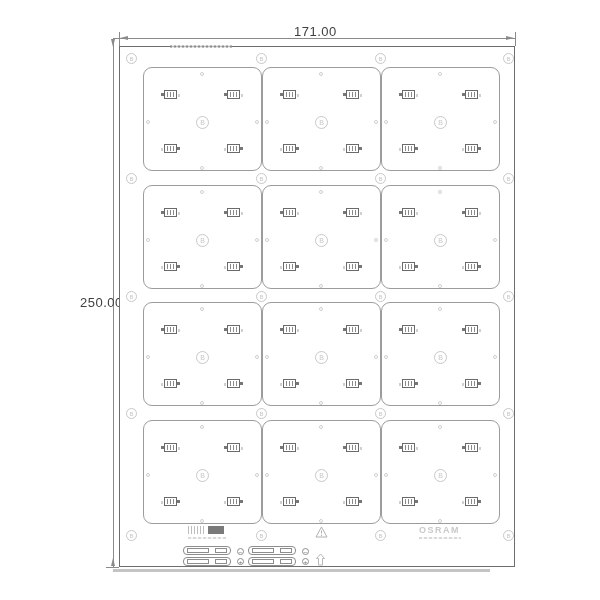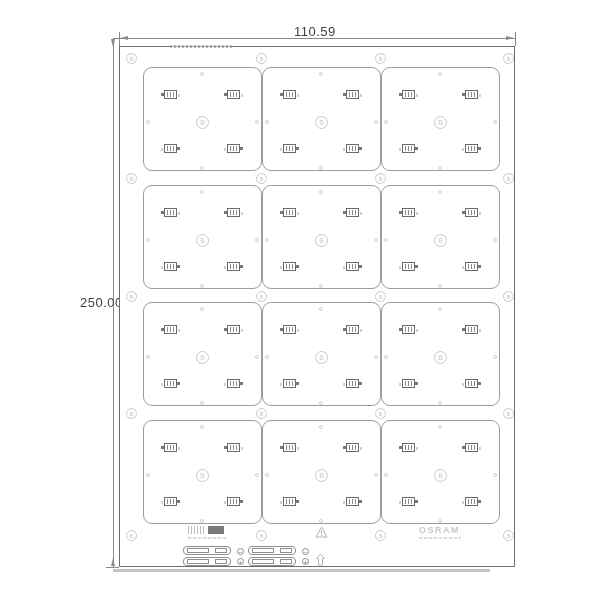--- a/index.html
+++ b/index.html
@@ -70,21 +70,21 @@
 
   <div class="dimline" style="left:113px;top:38px;width:402px;height:1px;"></div>
   <div class="dimline" style="left:113px;top:38px;width:1px;height:529px;"></div>
   <div class="dimline" style="left:119px;top:32px;width:1px;height:14px;"></div>
   <div class="dimline" style="left:515px;top:32px;width:1px;height:14px;"></div>
   <div class="dimline" style="left:106px;top:567px;width:13px;height:1px;"></div>
   <div class="arr l" style="left:120px;top:36px;"></div>
   <div class="arr r" style="left:506px;top:36px;"></div>
   <div class="arr u" style="left:111px;top:39px;"></div>
   <div class="arr d" style="left:111px;top:558px;"></div>
-  <div class="dimtext" style="left:294px;top:24px;">110.59</div>
+  <div class="dimtext" style="left:294px;top:24px;">171.00</div>
   <div class="dimtext" style="left:80px;top:295px;">250.00</div>
 
   <div id="panel"></div>
 
   <div id="gen">
       <div class="board" style="left: 143px; top: 67px; width: 119px; height: 104px;">
         <div class="led n" style="left: 20px; top: 22px;">
           <div class="stripes"></div>
           <div class="tick"></div>
           <div class="dot"></div>

